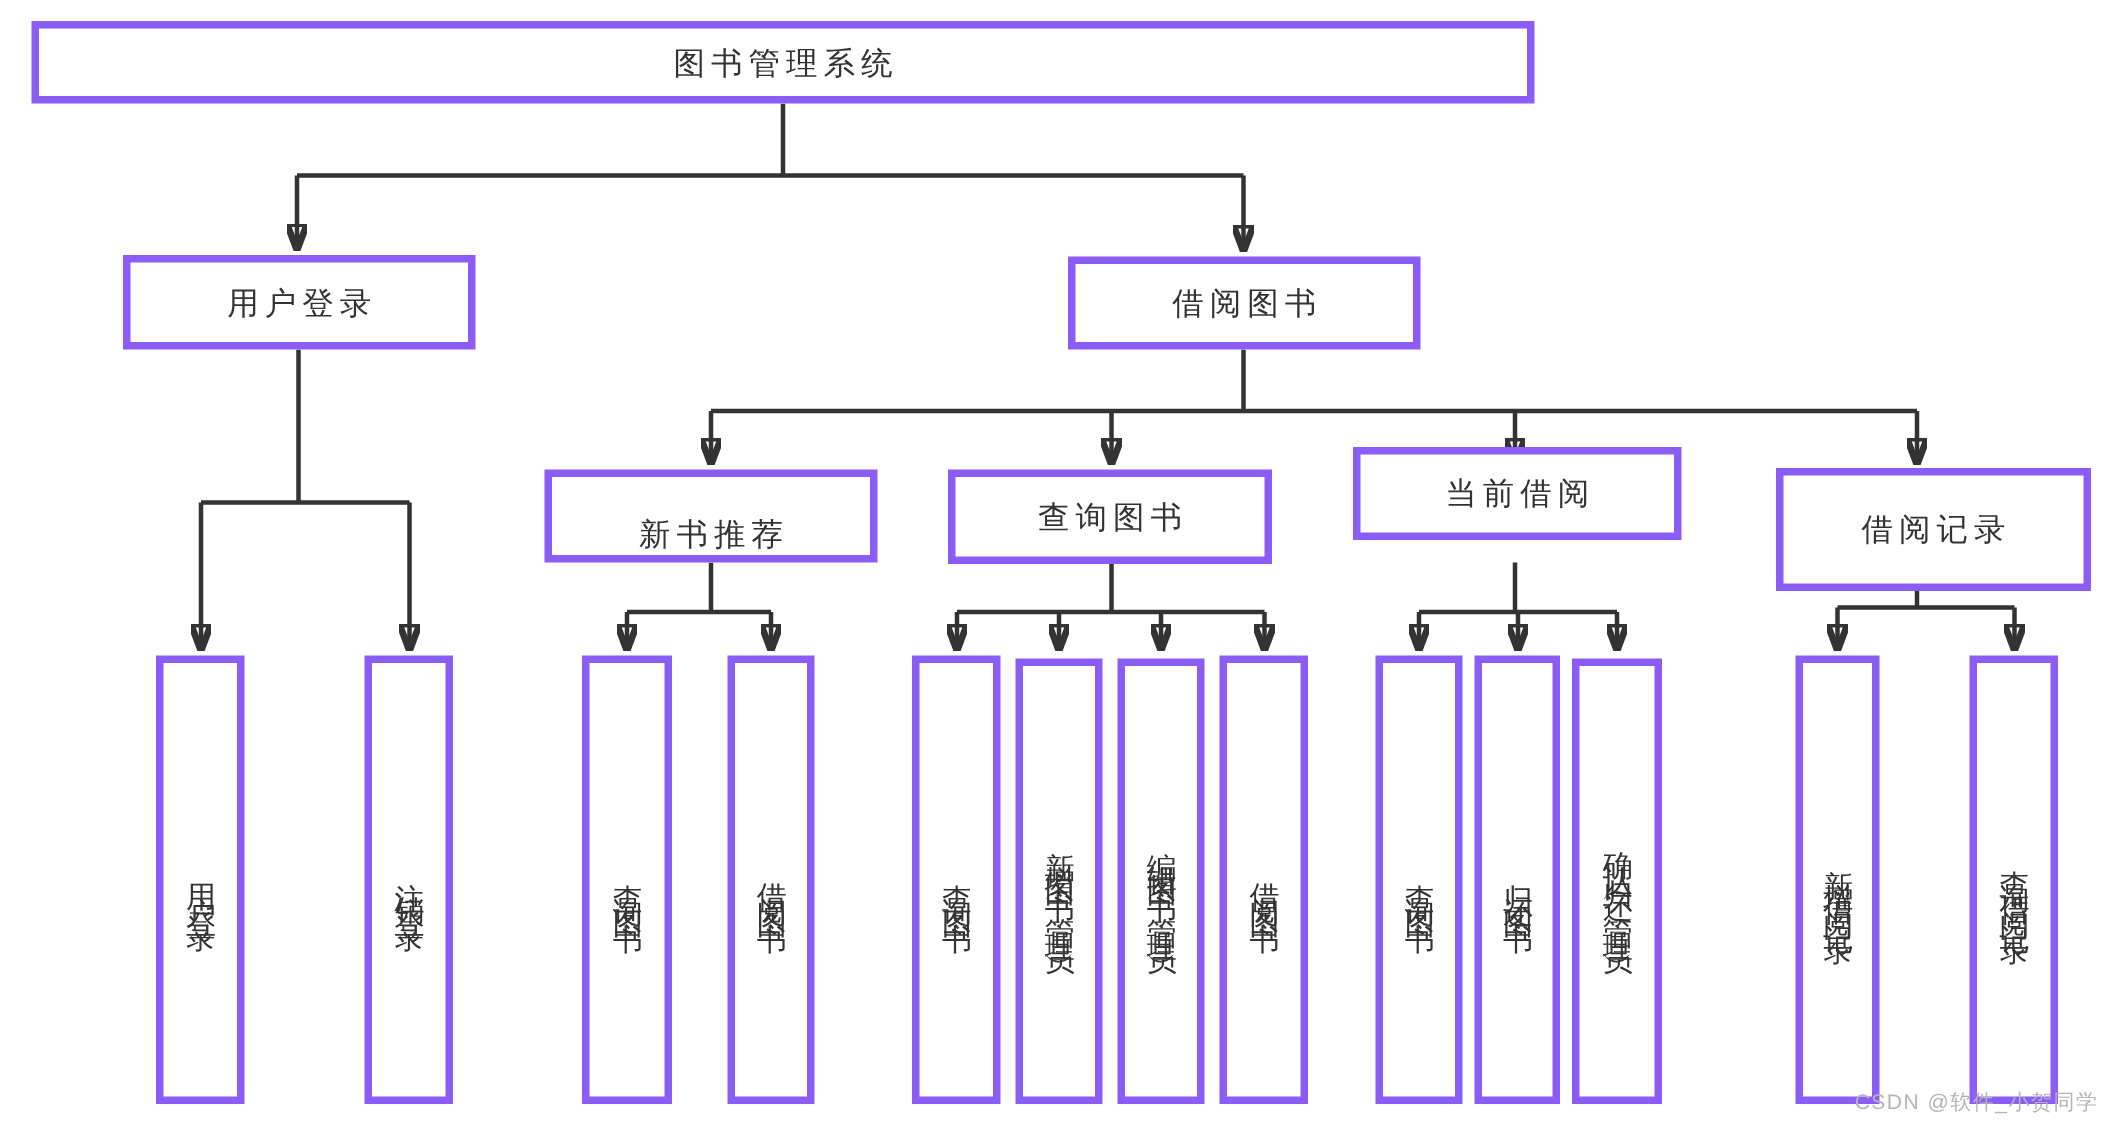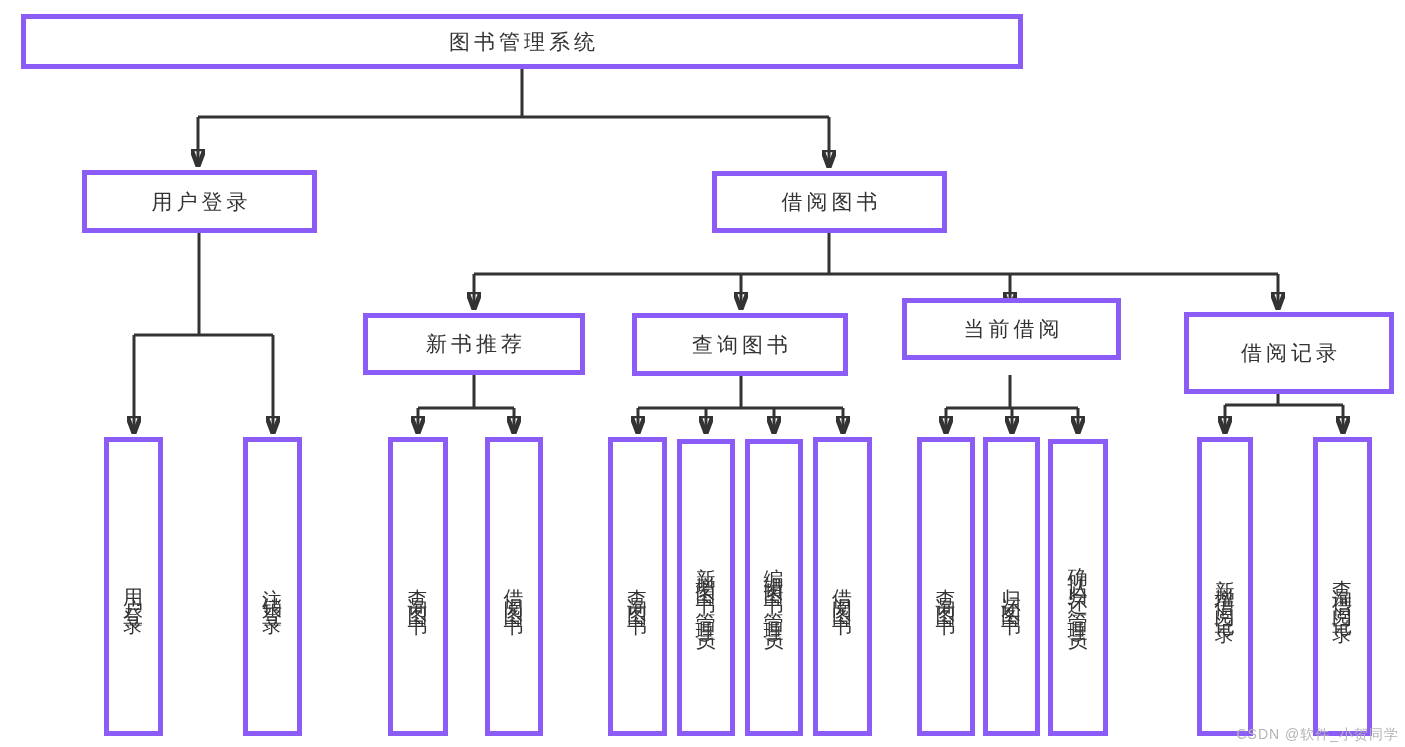--- a/index.html
+++ b/index.html
@@ -107,21 +107,21 @@
     <span>图书管理系统</span>
   </div>
 
   <div class="node h" style="left:82px; top:170px; width:235px; height:63px;">
     <span>用户登录</span>
   </div>
   <div class="node h" style="left:712px; top:171px; width:235px; height:62px;">
     <span>借阅图书</span>
   </div>
 
-  <div class="node h" style="left:363px; top:313px; width:222px; height:62px;">
+  <div class="node h" style="left:363px; top:313px; width:222px; height:62px;align-items:flex-end;">
     <span>新书推荐</span>
   </div>
   <div class="node h" style="left:632px; top:313px; width:216px; height:63px;">
     <span>查询图书</span>
   </div>
   <div class="node h" style="left:902px; top:298px; width:219px; height:62px;">
     <span>当前借阅</span>
   </div>
   <div class="node h" style="left:1184px; top:312px; width:210px; height:82px;">
     <span>借阅记录</span>

